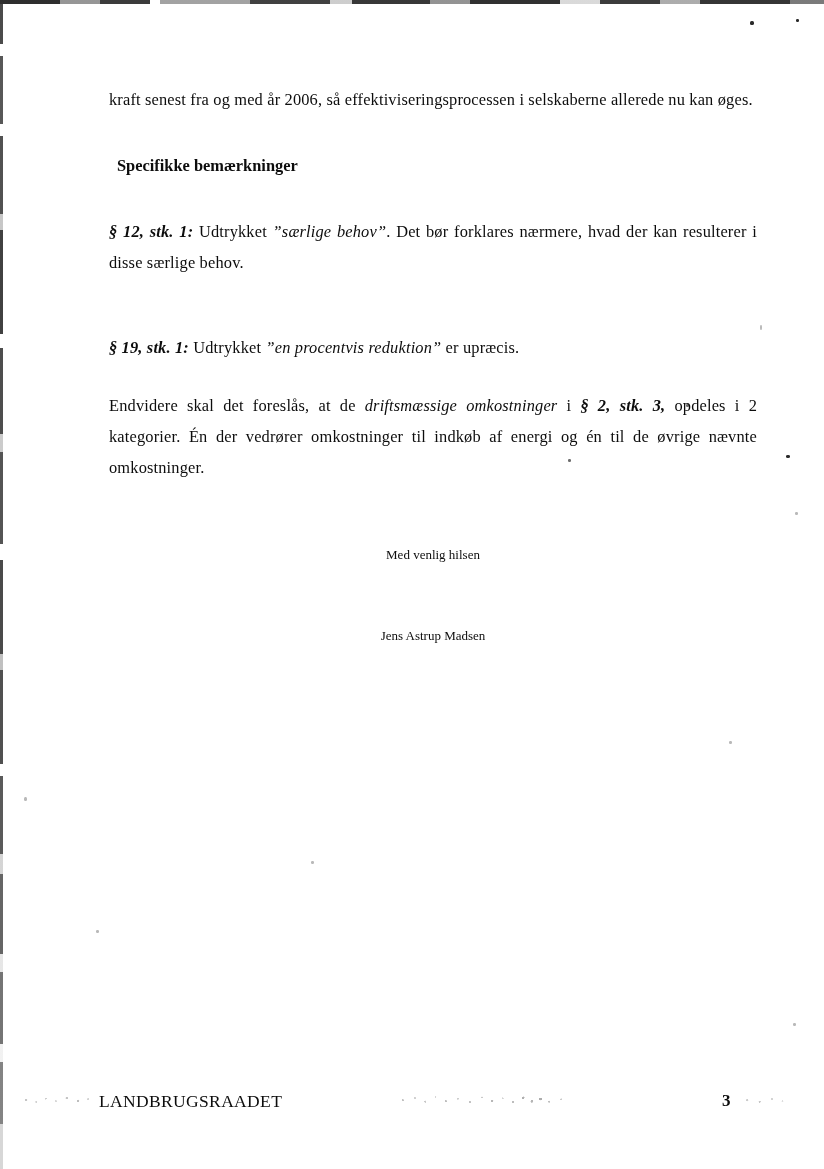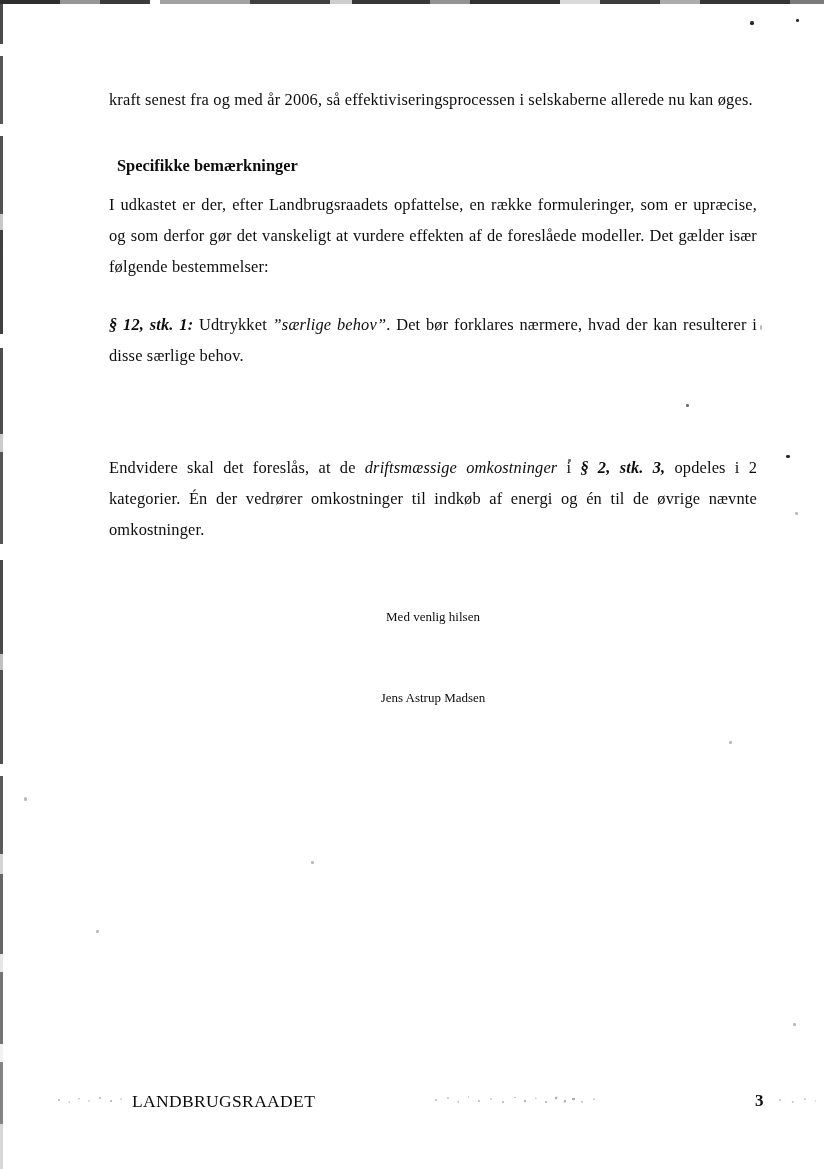--- a/index.html
+++ b/index.html
@@ -113,21 +113,20 @@
   }
 
   
 
   .footer {
     position: absolute;
     left: 0;
     top: 1088px;
     width: 672px;
     height: 34px;
-    margin-left: 33px;
   }
 
   .footer-org {
     position: absolute;
     left: 99px;
     top: 0;
     font-size: 17.5px;
     line-height: 26px;
     letter-spacing: 0.02em;
   }
@@ -220,33 +219,35 @@
   <div class="speck faint" style="left:793px; top:1023px; width:3px; height:3px;"></div>
 
   <div class="content">
 
     <p class="para">kraft senest fra og med år 2006, så effektiviseringsprocessen i selskaberne allerede nu kan øges.</p>
 
     <div class="gap-md"></div>
 
     <p class="heading">Specifikke bemærkninger</p>
 
-    <p class="para">I udkastet er der, efter Landbrugsraadets opfattelse, en række formuleringer, som er upræcise, og som derfor gør det vanskeligt at vurdere effekten af de foreslåede modeller. Det gælder især følgende bestemmelser:</p>
 
     <div class="gap-md"></div>
 
     <p class="para">
       <span class="sec">§ 12, stk. 1:</span><span> Udtrykket </span><span class="it">”særlige behov”</span><span>. Det bør forklares nærmere, hvad der kan resulterer i disse særlige behov.</span>
     </p>
 
     <div class="gap-md"></div>
 
 
     <div class="gap-md"></div>
 
+    <p class="para nojust">
+      <span class="sec">§ 19, stk. 1:</span><span> Udtrykket </span><span class="it">”en procentvis reduktion”</span><span> er upræcis.</span>
+    </p>
 
     <div class="gap-md"></div>
 
     <p class="para">
       <span>Endvidere skal det foreslås, at de </span><span class="it">driftsmæssige omkostninger</span><span> i </span><span class="sec">§ 2, stk. 3,</span><span> opdeles i 2 kategorier. Én der vedrører omkostninger til indkøb af energi og én til de øvrige nævnte omkostninger.</span>
     </p>
 
     <div style="height:56px;"></div>
 
     <p class="sign-line">Med venlig hilsen</p>

